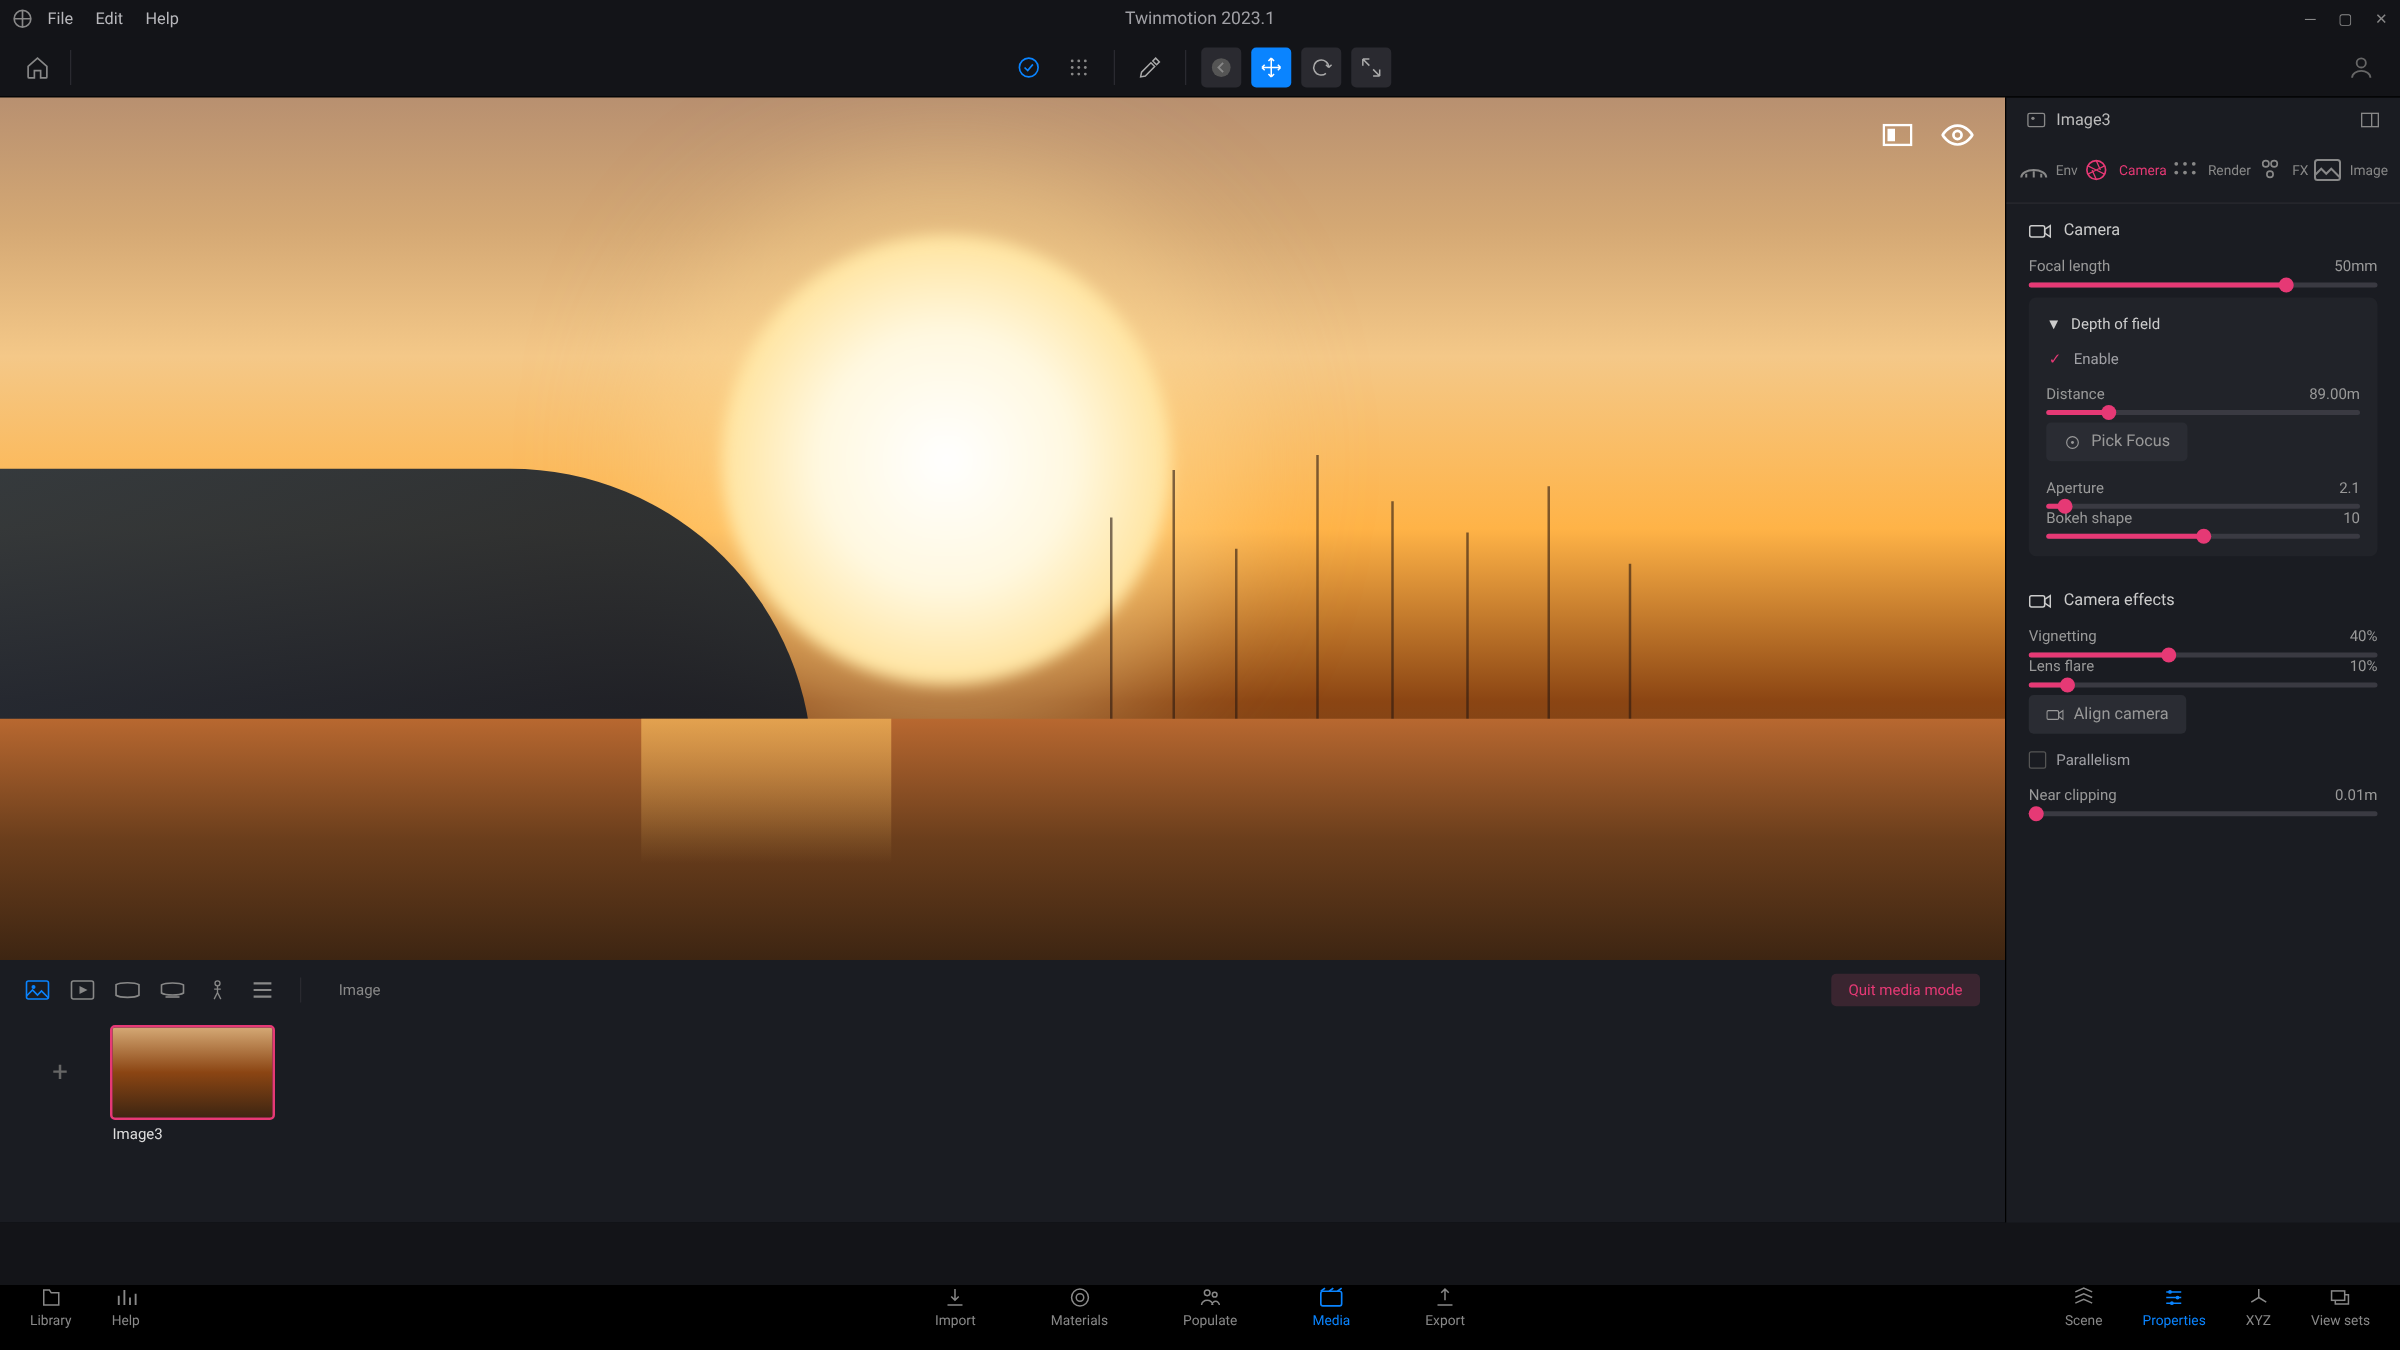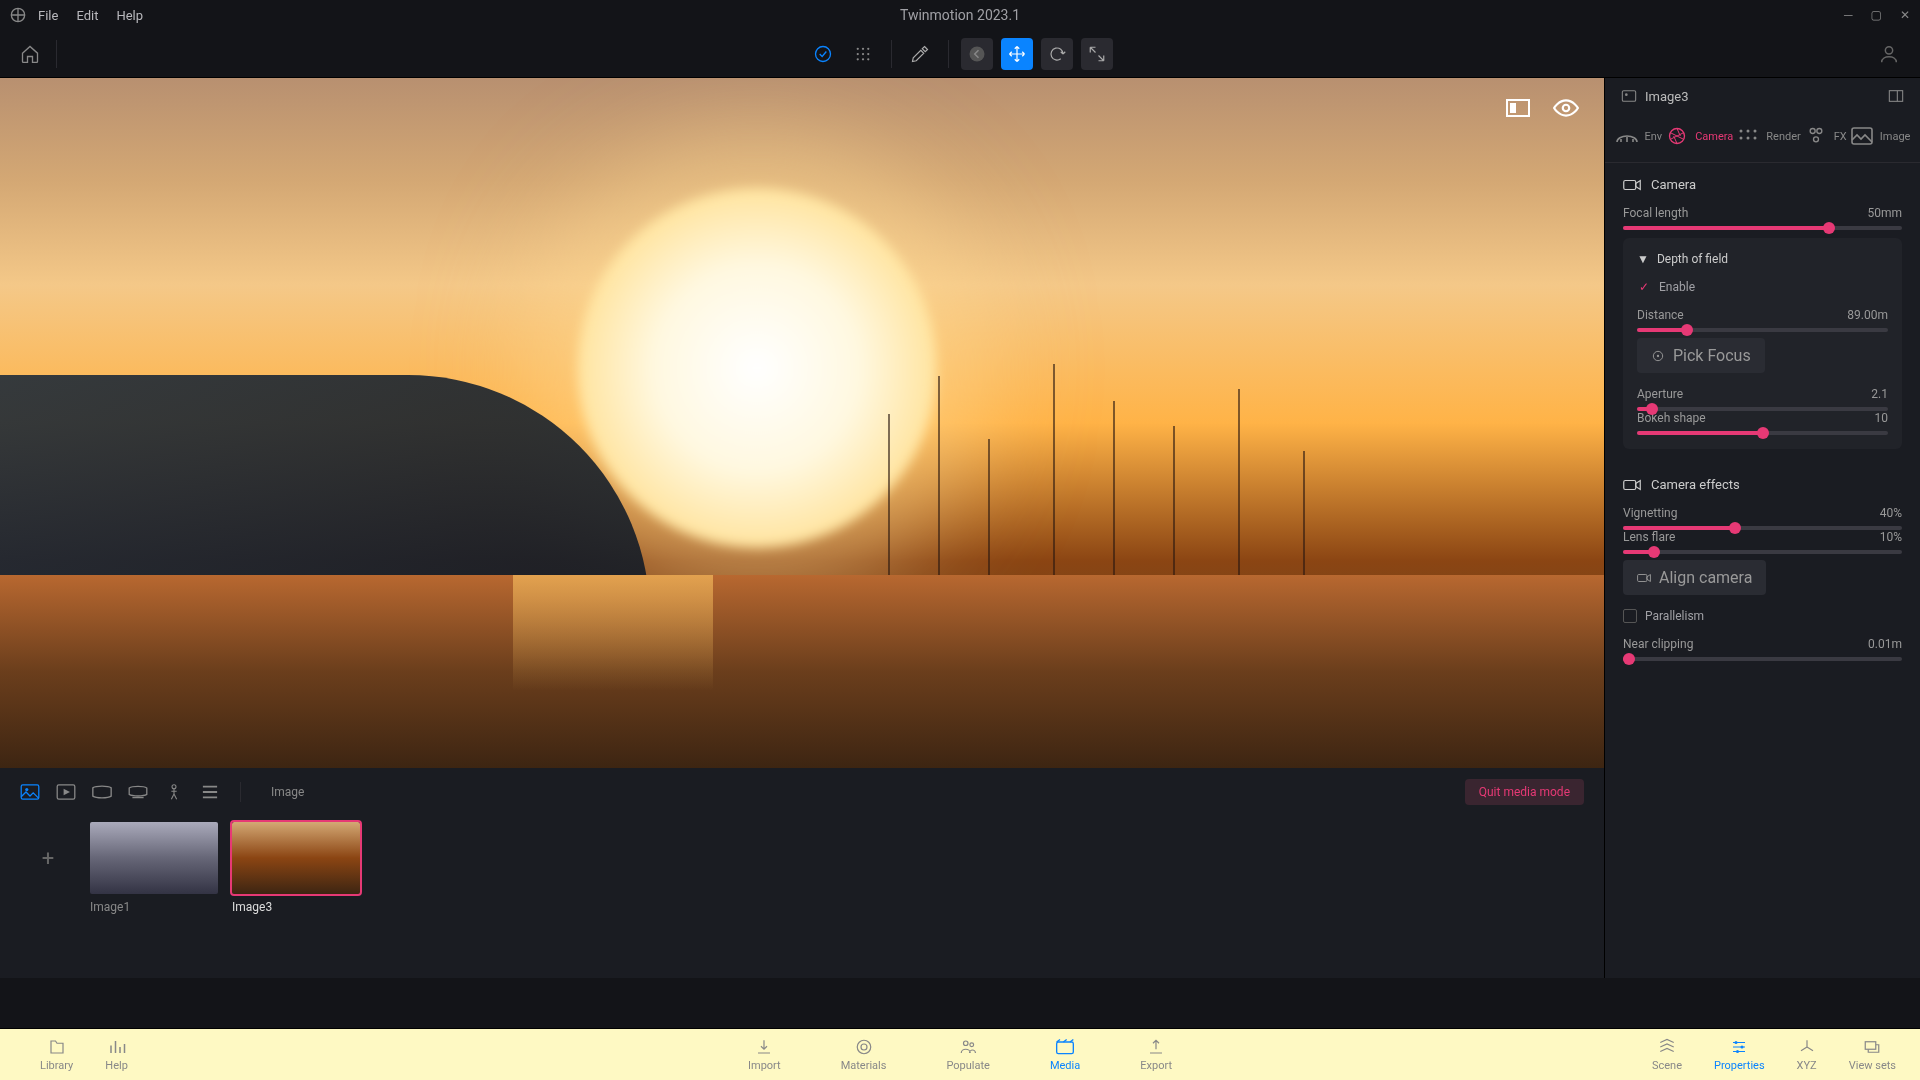--- a/index.html
+++ b/index.html
@@ -56,22 +56,22 @@
 .prop { }
 .prop-row { display:flex; justify-content:space-between; color:#999; font-size:12px; margin-bottom:6px; }
 .slider { height:4px; background:#3a3a42; border-radius:2px; position:relative; cursor:pointer; }
 .slider-fill { height:100%; background:#e63975; border-radius:2px; position:absolute; }
 .slider-thumb { width:12px; height:12px; background:#e63975; border-radius:50%; position:absolute; top:-4px; transform:translateX(-6px); }
 .sub-section { background:#212329; border-radius:6px; padding:14px; margin-top:8px; }
 .sub-head { display:flex; align-items:center; gap:8px; color:#ccc; margin-bottom:14px; font-size:12px;}
 .check-row { display:flex; align-items:center; gap:8px; margin-bottom:14px; }
 .check { width:14px; height:14px; display:flex; align-items:center; justify-content:center; }
 .check.on { color:#e63975; }
-.action-btn { display:inline-flex; align-items:center; gap:8px; background:#2a2c33; padding:8px 14px; border-radius:4px; color:#999; cursor:pointer; font-size:16px; margin:6px 0 14px; }
-.bottombar { position:absolute; bottom:0; left:0; right:0; height:52px; background:#fef9c3; border-top:1px solid #000; display:flex; align-items:center; padding:0 40px; }
+.action-btn { display:inline-flex; align-items:center; gap:8px; background:#2a2c33; padding:8px 14px; border-radius:4px; color:#999; cursor:pointer; font-size:13px; margin:6px 0 14px; }
+.bottombar { position:absolute; bottom:0; left:0; right:0; height:52px; background:#000000; border-top:1px solid #000; display:flex; align-items:flex-start; padding:0 24px; }
 .bb-left, .bb-right { display:flex; gap:32px; }
 .bb-center { position:absolute; left:50%; transform:translateX(-50%); display:flex; gap:60px; }
 .bb-right { position:absolute; right:24px; }
 .bb-item { display:flex; flex-direction:column; align-items:center; gap:3px; cursor:pointer; color:#888; }
 .bb-item.active { color:#0a84ff; }
 .bb-ico { width:20px; height:18px; }
 .bb-lbl { font-size:11px; }
 svg { display:block; }
 </style>
 </head>
@@ -215,24 +215,20 @@
           </svg>
         <svg class="media-ico" viewBox="0 0 20 18">
             <path d="M2 3h16M2 9h16M2 15h16" stroke="currentColor" stroke-width="2"></path>
           </svg>
         <div class="vdiv" style="height:20px"></div>
         <span class="media-label">Image</span>
         <div class="quit-btn">Quit media mode</div>
       </div>
       <div class="thumbs">
         <div class="add-thumb">+</div>
-        <div class="thumb">
-          <div class="thumb-img" style="background:linear-gradient(#aab,#667,#334)"></div>
-          <div class="thumb-label">Image1</div>
-        </div>
         <div class="thumb sel">
           <div class="thumb-img" style="background:linear-gradient(#d4a874,#8b4513,#3d2512)"></div>
           <div class="thumb-label">Image3</div>
         </div>
       </div>
     </div>
   </div>
 
   <div class="rpanel">
     <div class="rpanel-head">

